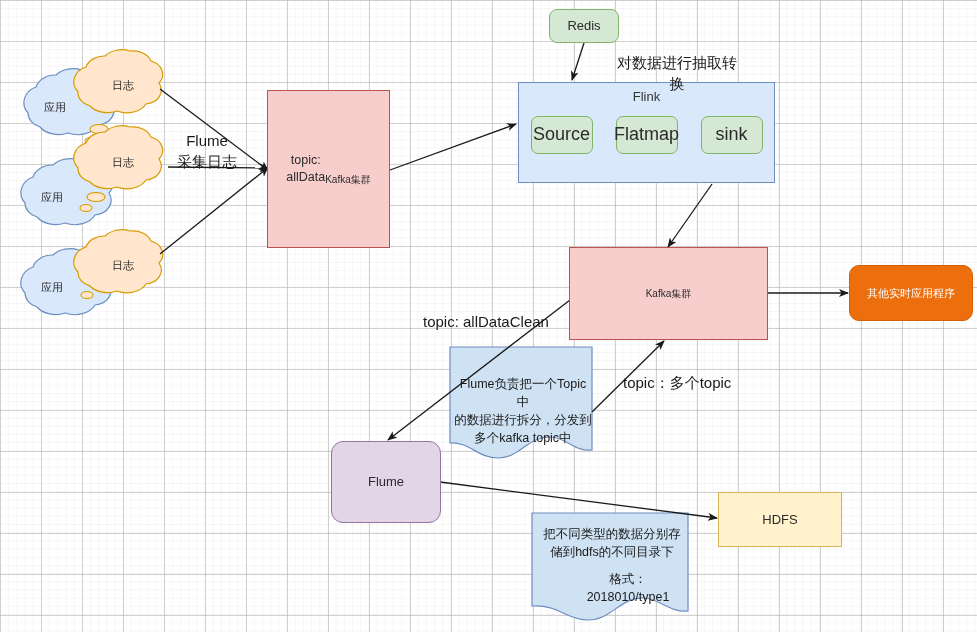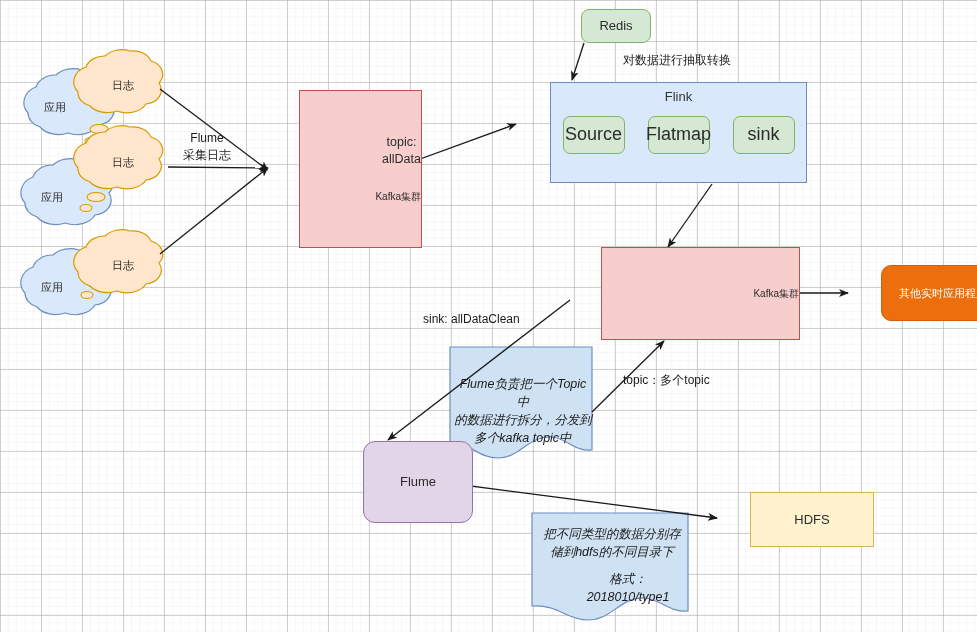--- a/index.html
+++ b/index.html
@@ -25,28 +25,26 @@
   .node {
     position: absolute;
     box-sizing: border-box;
     display: flex;
     align-items: center;
     justify-content: center;
     text-align: center;
     font-size: 13px;
     color: #2b2b2b;
     line-height: 1.35;
-    margin-left: 32px;
   }
   
   .kafka-box {
     background: #f8cecc;
     border: 1px solid #b85450;
-    flex-direction: column;
-    align-items: flex-end;
+    flex-direction: row;
   }
   .kafka-topic { font-size: 12.5px; white-space: pre-line; }
   .kafka-name { font-size: 10px; }
   
   .flink-box {
     background: #dae8fc;
     border: 1px solid #6c8ebf;
     flex-direction: column;
     justify-content: flex-start;
     padding-top: 5px;
@@ -95,25 +93,24 @@
   
   .note-wrap { position: absolute; }
   .note-text {
     position: absolute;
     left: 4px; right: 0;
     text-align: center;
     font-size: 12.5px;
     color: #1a1a1a;
     line-height: 1.45;
     white-space: pre-line;
-    font-style: italic;
   }
   .edge-label {
     position: absolute;
-    font-size: 12px;
+    font-size: 15px;
     color: #1a1a1a;
     white-space: pre-line;
     text-align: center;
     line-height: 1.4;
   }
   .cloud-wrap { position: absolute; }
   .cloud-label {
     position: absolute;
     left: 0; right: 0;
     text-align: center;
@@ -266,17 +263,17 @@
     <div class="note-text">把不同类型的数据分别存
 储到hdfs的不同目录下</div>
     <div class="note-text" style="top:45px;padding-left:32px;">格式：2018010/type1</div>
   </div>
 
   <div class="edge-label" style="left:168px; top:130px; width:78px;">Flume
 采集日志</div>
 
   <div class="edge-label" style="left:612px; top:52px; width:130px;">对数据进行抽取转换</div>
 
-  <div class="edge-label" style="left:423px; top:311px; width:130px; text-align:left;">sink: allDataClean</div>
+  <div class="edge-label" style="left:423px; top:311px; width:130px; text-align:left;">topic: allDataClean</div>
 
   <div class="edge-label" style="left:623px; top:372px; width:110px; text-align:left;">topic：多个topic</div>
 
 </div>
 
 </body></html>

